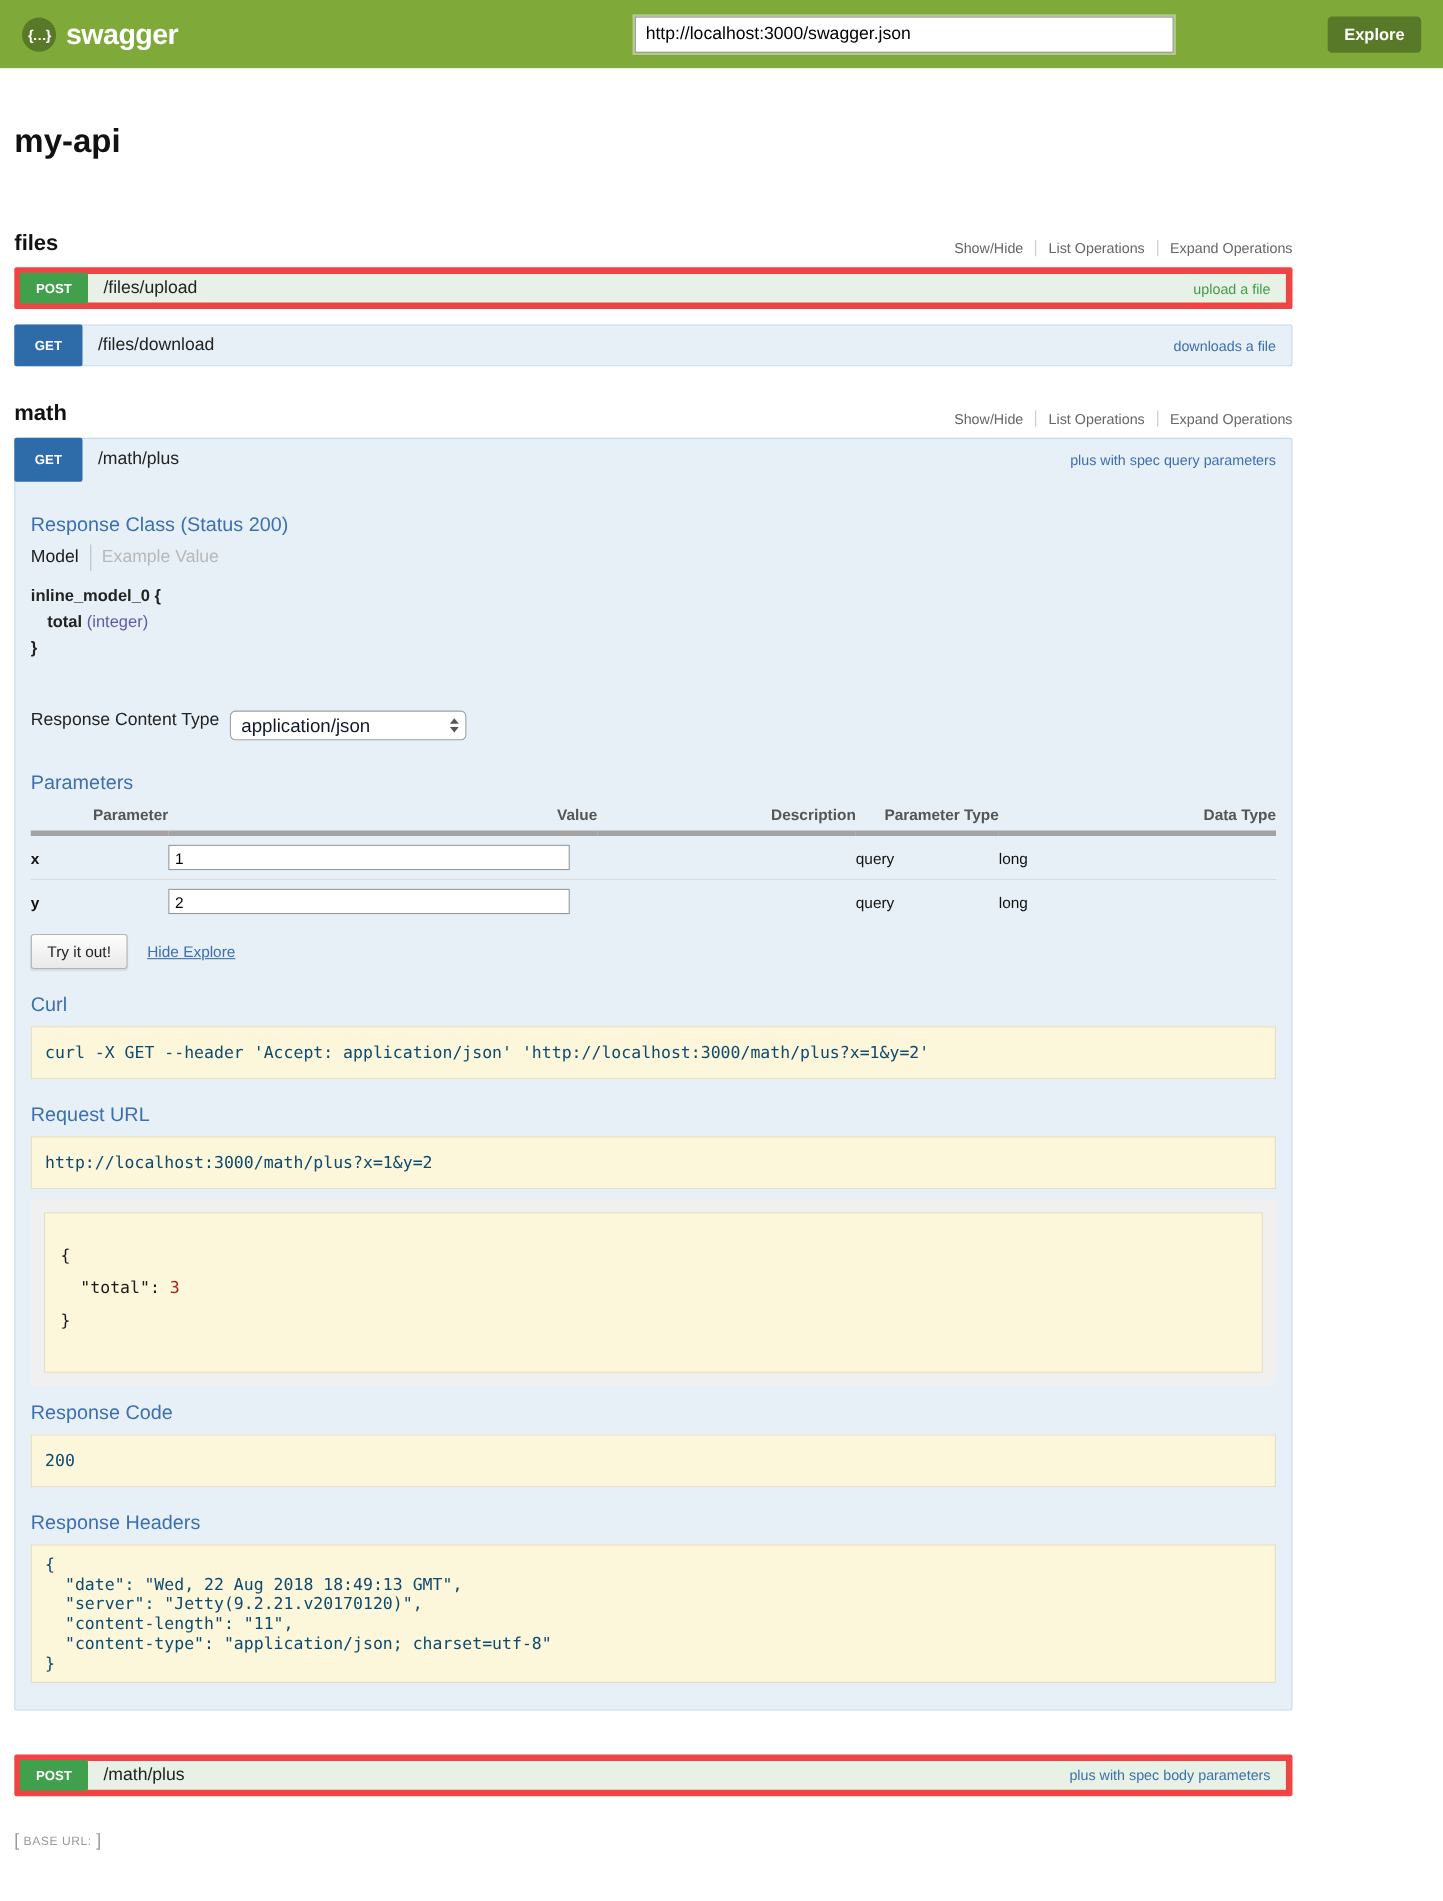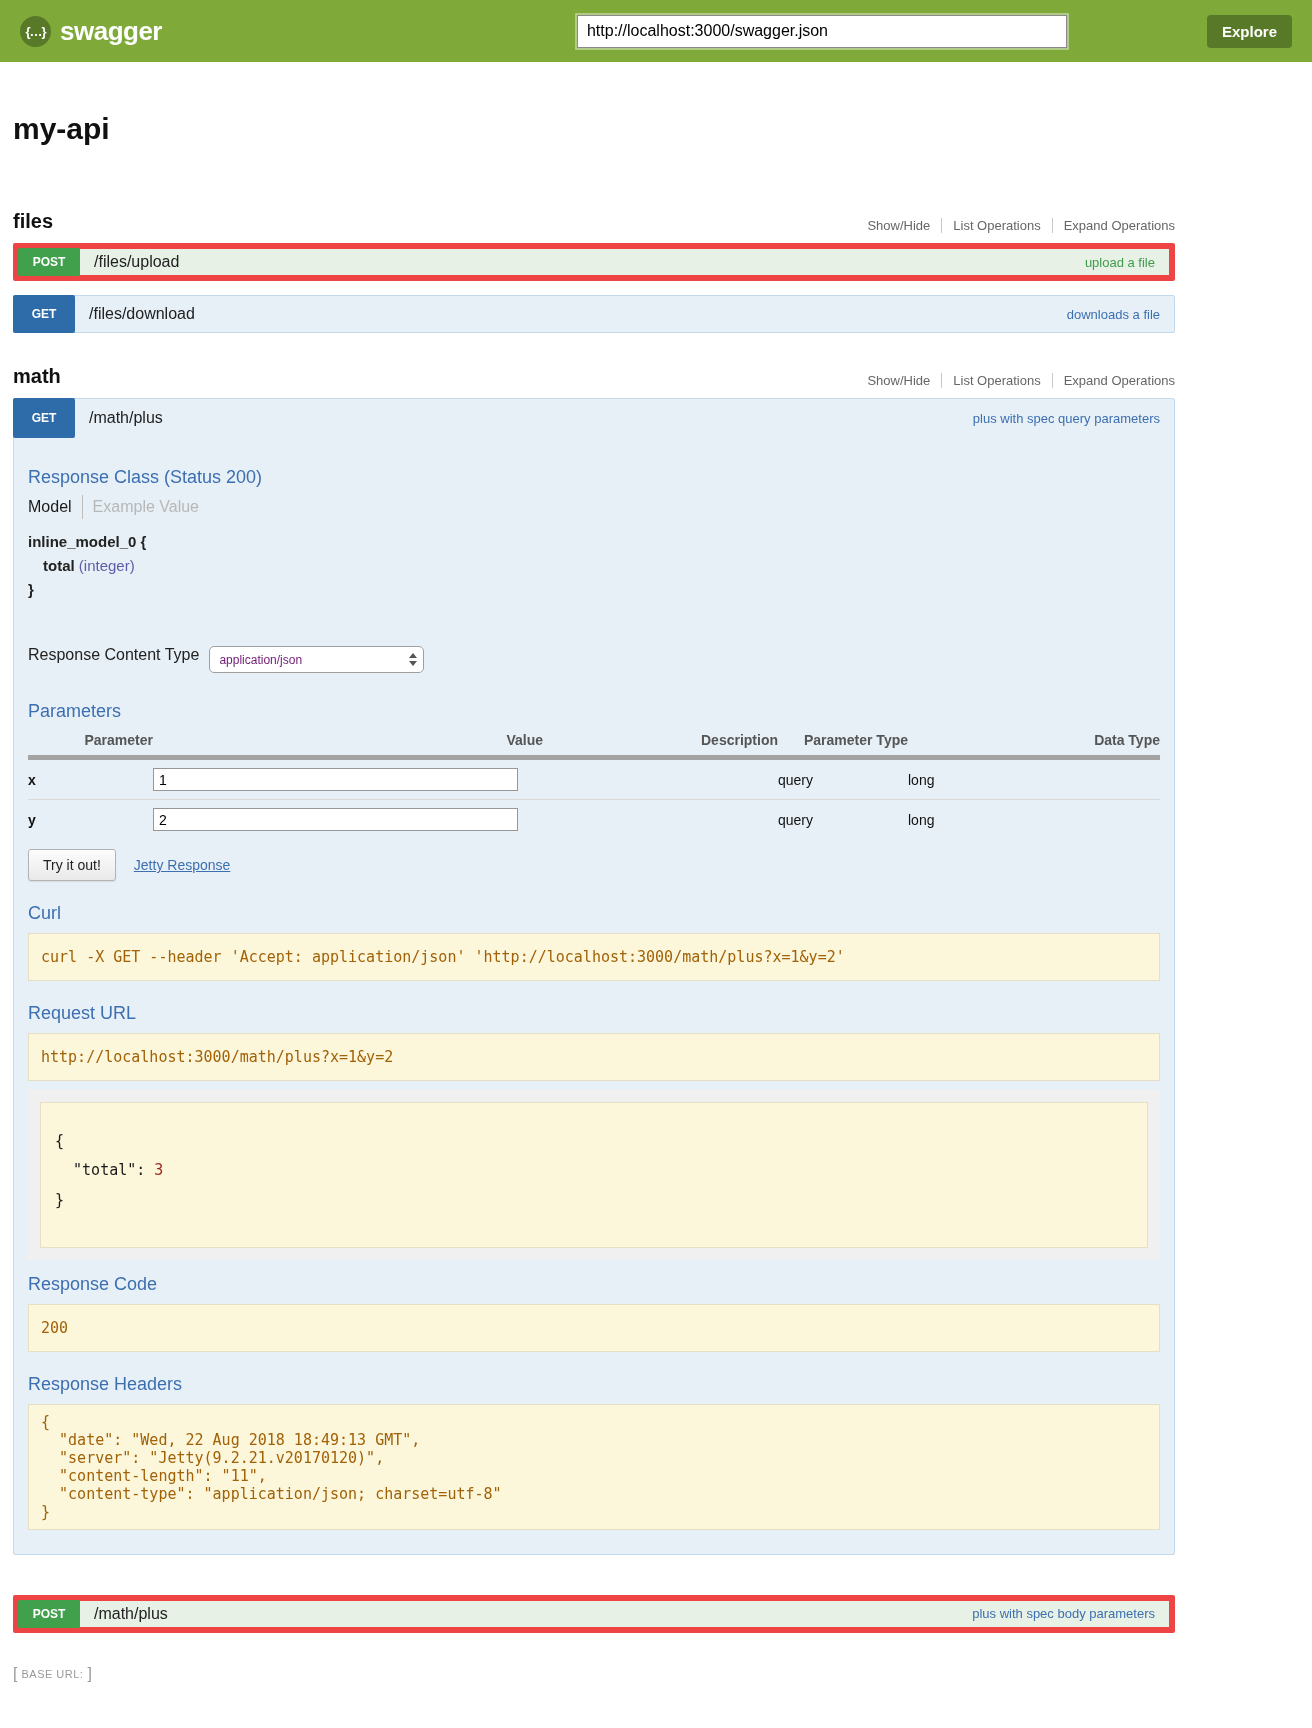--- a/index.html
+++ b/index.html
@@ -50,40 +50,40 @@
   .tab-inactive{color:#b8b8b8;padding-left:10px;}
 
   .model-sig{margin-top:14px;font-size:15px;color:#222;}
   .model-sig .line{margin-bottom:7px;font-weight:bold;}
   .model-prop{padding-left:15px;}
   .prop-type{font-weight:normal;color:#5e5ca8;}
 
   .rct-row{display:flex;margin-top:48px;}
   .rct-label{font-size:16px;color:#222;}
   .mac-select{margin-left:10px;width:215px;height:27px;background:#fff;border:1px solid #a0a0a0;border-radius:5px;display:flex;align-items:center;padding:0 6px 0 9px;box-sizing:border-box;cursor:pointer;}
-  .mac-select .sel-text{font-size:12px;color:#701a75;flex:1;}
+  .mac-select .sel-text{font-size:17px;color:#0f172a;flex:1;}
   .sel-arrows{display:flex;flex-direction:column;gap:3px;align-items:center;}
   .tri-up{width:0;height:0;border-left:4px solid transparent;border-right:4px solid transparent;border-bottom:5px solid #555;}
   .tri-down{width:0;height:0;border-left:4px solid transparent;border-right:4px solid transparent;border-top:5px solid #555;}
 
   .params-h{margin-top:28px;}
   table.params{width:100%;border-collapse:collapse;margin-top:6px;}
   table.params th{font-size:14px;font-weight:bold;color:#555;text-align:right;padding:4px 0 7px 0;border-bottom:5px solid #a3a3a3;}
   table.params td{padding:8px 0;font-size:14px;color:#111;vertical-align:middle;}
   table.params tbody tr + tr td{border-top:1px solid #d9d9d9;}
   td.pname{font-weight:bold;padding-left:8px;}
   th.hname{padding-left:8px !important;}
   .param-input{width:365px;height:23px;border:1px solid #979797;padding:1px 5px;font-size:14px;box-sizing:border-box;font-family:inherit;}
 
   .try-row{display:flex;align-items:center;margin-top:10px;}
   .try-btn{background:linear-gradient(#fdfdfd,#e9e9e9);border:1px solid #b3b3b3;border-radius:3px;font-size:14px;color:#222;padding:7px 14px;cursor:pointer;font-family:inherit;box-shadow:0 1px 1px rgba(0,0,0,0.08);}
   .hide-resp{margin-left:18px;font-size:14px;color:#3c6fb0;text-decoration:underline;cursor:pointer;}
 
   .h-gap{margin-top:22px;}
-  .codeblock{margin-top:9px;background:#fcf6db;border:1px solid #e5dfc5;padding:14px 12px;font-family:"DejaVu Sans Mono","Liberation Mono",monospace;font-size:15px;color:#a16207;white-space:pre;overflow:hidden;}
+  .codeblock{margin-top:9px;background:#fcf6db;border:1px solid #e5dfc5;padding:14px 12px;font-family:"DejaVu Sans Mono","Liberation Mono",monospace;font-size:15px;color:#0c4a6e;white-space:pre;overflow:hidden;}
   .headersblock{padding:8px 12px;line-height:1.2;}
 
   .respbody-wrap{margin-top:9px;background:#f0f0f0;padding:12px;}
   .respbody{background:#fcf6db;border:1px solid #e5dfc5;padding:24px 14px 32px 14px;font-family:"DejaVu Sans Mono","Liberation Mono",monospace;font-size:15px;line-height:1.95;color:#1a1a1a;white-space:pre;margin:0;}
   .num{color:#9d261d;}
 
   .post-math{margin-top:40px;}
 
   .footer{margin:32px 0 0 0;color:#9a9a9a;display:flex;align-items:center;}
   .bracket{font-size:16px;font-weight:300;}
@@ -208,21 +208,21 @@
               <td><input class="param-input" type="text" value="2" style=""></td>
               <td></td>
               <td>query</td>
               <td>long</td>
             </tr>
           </tbody>
         </table>
 
         <div class="try-row">
           <button class="try-btn">Try it out!</button>
-          <a class="hide-resp">Jetty Response</a>
+          <a class="hide-resp">Hide Explore</a>
         </div>
 
         <h2 class="blue-h h-gap">Curl</h2>
         <div class="codeblock">curl -X GET --header 'Accept: application/json' 'http://localhost:3000/math/plus?x=1&amp;y=2'</div>
 
         <h2 class="blue-h h-gap">Request URL</h2>
         <div class="codeblock">http://localhost:3000/math/plus?x=1&amp;y=2</div>
 
         <div class="respbody-wrap">
           <pre class="respbody"><span>{

